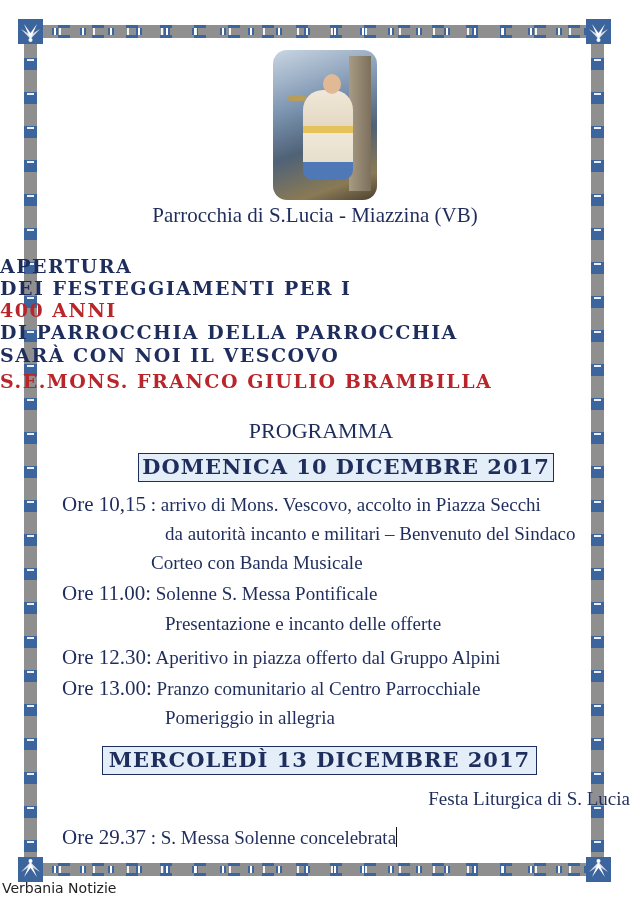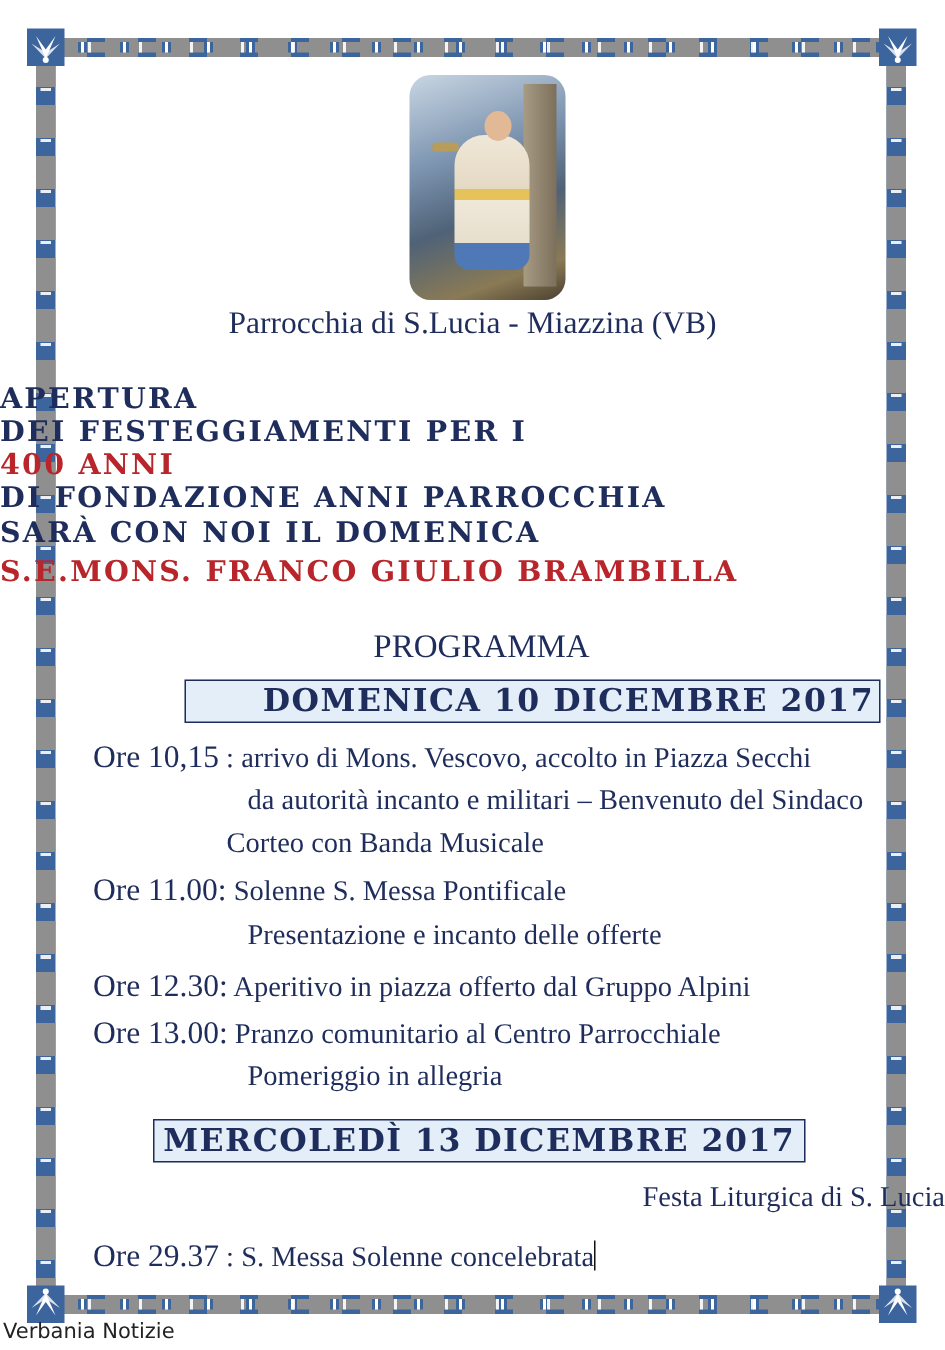--- a/index.html
+++ b/index.html
@@ -100,27 +100,27 @@
     <div class="robe"></div>
     <div class="head"></div>
     <div class="hand"></div>
 </div>
 
 <div class="parish">Parrocchia di S.Lucia - Miazzina (VB)</div>
 
 <div class="headline" style="top:255px; font-size:19px;">APERTURA</div>
 <div class="headline" style="top:277px; font-size:19px;">DEI FESTEGGIAMENTI PER I</div>
 <div class="headline red" style="top:299px; font-size:19px;">400 ANNI</div>
-<div class="headline" style="top:321px; font-size:19px;">DI FONDAZIONE  ANNI PARROCCHIA</div>
-<div class="headline" style="top:344px; font-size:19px;">SARÀ CON NOI IL DOMENICA</div>
+<div class="headline" style="top:321px; font-size:19px;">DI PARROCCHIA  DELLA PARROCCHIA</div>
+<div class="headline" style="top:344px; font-size:19px;">SARÀ CON NOI IL VESCOVO</div>
 <div class="headline red" style="top:370px; font-size:19px;">S.E.MONS. FRANCO GIULIO BRAMBILLA</div>
 
 <div class="programma">PROGRAMMA</div>
 
-<div class="datebox" style="left:123px; top:453px; width:414px; height:27px;padding-left:48px;">DOMENICA 10 DICEMBRE 2017</div>
+<div class="datebox" style="left:138px; top:453px; width:414px; height:27px;">DOMENICA 10 DICEMBRE 2017</div>
 
 <div class="line" style="left:62px; top:492px;">
   <span class="time">Ore 10,15</span><span> : arrivo di Mons. Vescovo, accolto in Piazza Secchi</span>
 </div>
 <div class="line" style="left:165px; top:523px;"><span>da autorità incanto e militari – Benvenuto del Sindaco</span></div>
 <div class="line" style="left:151px; top:552px;"><span>Corteo con Banda Musicale</span></div>
 <div class="line" style="left:62px; top:581px;">
   <span class="time">Ore 11.00:</span><span> Solenne S. Messa Pontificale</span>
 </div>
 <div class="line" style="left:165px; top:613px;"><span>Presentazione e incanto delle offerte</span></div>

